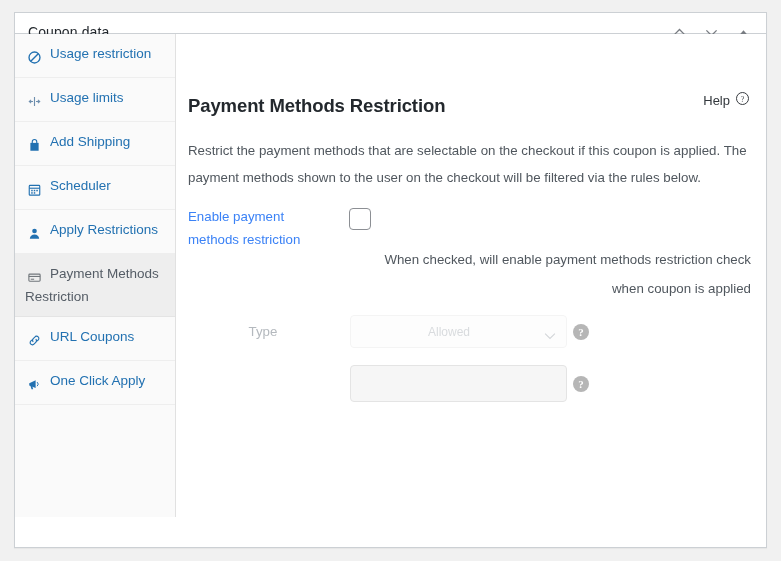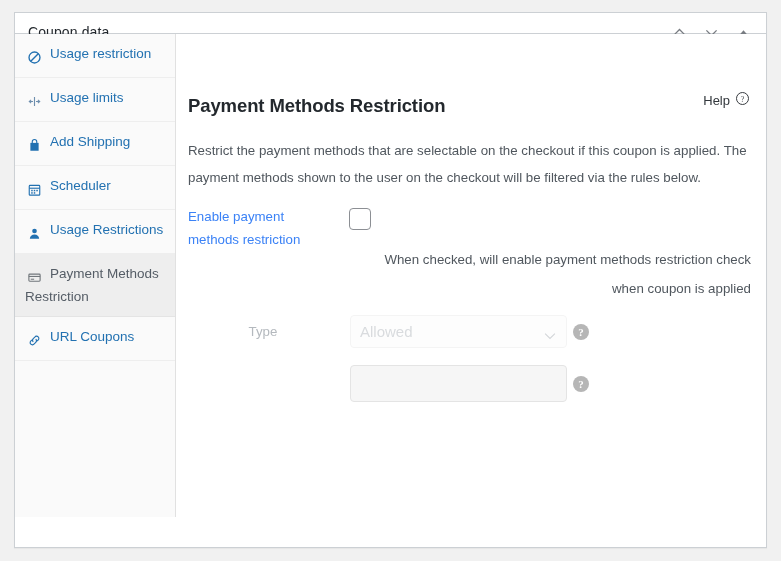--- a/index.html
+++ b/index.html
@@ -166,26 +166,27 @@
   .row { position: absolute; left: 12px; }
 
   select.wc-select {
     position: absolute;
     left: 162px; top: 0;
     width: 217px; height: 33px;
     background: #fdfdfd;
     border: 1px solid #f0f0f0;
     border-radius: 4px;
     color: #c9cdd1;
-    font-size: 15px;
+    font-size: 12px;
     font-family: "Liberation Sans", sans-serif;
     padding: 0 28px 0 9px;
     -webkit-appearance: none;
     appearance: none;
     cursor: default;
+    text-align: center;
   }
   .select-wrap { position: absolute; left: 0; top: 0; }
   .select-arrow {
     position: absolute;
     left: 355px; top: 12px;
     pointer-events: none;
   }
 
   .multi-box {
     position: absolute;
@@ -292,21 +293,21 @@
             </svg>
         </span><span class="tab-label">Scheduler</span>
       </li>
 
       <li class="tab">
         <span class="tab-icon">
           <svg width="15" height="15" viewBox="0 0 20 20">
               <circle cx="10" cy="6.6" r="3.1" fill="currentColor"></circle>
               <path d="M3.8 17c0-3.4 2.8-5.7 6.2-5.7s6.2 2.3 6.2 5.7z" fill="currentColor"></path>
             </svg>
-        </span><span class="tab-label">Usage Restrictions</span>
+        </span><span class="tab-label">Apply Restrictions</span>
       </li>
 
       <li class="tab active two-line">
         <span class="tab-icon">
           <svg width="15" height="15" viewBox="0 0 20 20">
               <rect x="2.5" y="5.5" width="15" height="9.5" rx="1.2" fill="none" stroke="currentColor" stroke-width="1.5"></rect>
               <line x1="2.5" y1="8.6" x2="17.5" y2="8.6" stroke="currentColor" stroke-width="1.5"></line>
               <line x1="5" y1="12.3" x2="9.5" y2="12.3" stroke="currentColor" stroke-width="1.4"></line>
             </svg>
         </span><span class="tab-label">Payment Methods Restriction</span>
@@ -315,20 +316,29 @@
       <li class="tab">
         <span class="tab-icon">
           <svg width="15" height="15" viewBox="0 0 20 20">
               <path d="M8.3 11.7a3 3 0 0 1 0-4.2l2.1-2.1a3 3 0 1 1 4.2 4.2l-1.3 1.3" fill="none" stroke="currentColor" stroke-width="1.5"></path>
               <path d="M11.7 8.3a3 3 0 0 1 0 4.2l-2.1 2.1a3 3 0 1 1-4.2-4.2l1.3-1.3" fill="none" stroke="currentColor" stroke-width="1.5"></path>
             </svg>
         </span><span class="tab-label">URL Coupons</span>
       </li>
 
 
+      <li class="tab">
+        <span class="tab-icon">
+          <svg width="15" height="15" viewBox="0 0 20 20">
+              <path d="M3 8.2 11.5 4.3v10.4L3 11.2z" fill="currentColor"></path>
+              <path d="M4.6 11.6 6 16.4h2.2l-1.1-4.3z" fill="currentColor"></path>
+              <path d="M13.5 6.8a3.6 3.6 0 0 1 0 5.4" fill="none" stroke="currentColor" stroke-width="1.3"></path>
+            </svg>
+        </span><span class="tab-label">One Click Apply</span>
+      </li>
     </ul>
 
     <div class="content">
 
       <a class="help-link">
         <span>Help</span>
         <span>
           <svg width="15" height="15" viewBox="0 0 20 20">
               <circle cx="10" cy="10" r="8" fill="none" stroke="#32373c" stroke-width="1.3"></circle>
               <text x="10" y="14.3" text-anchor="middle" font-size="10" font-family="Liberation Serif, serif" fill="#32373c">?</text>

